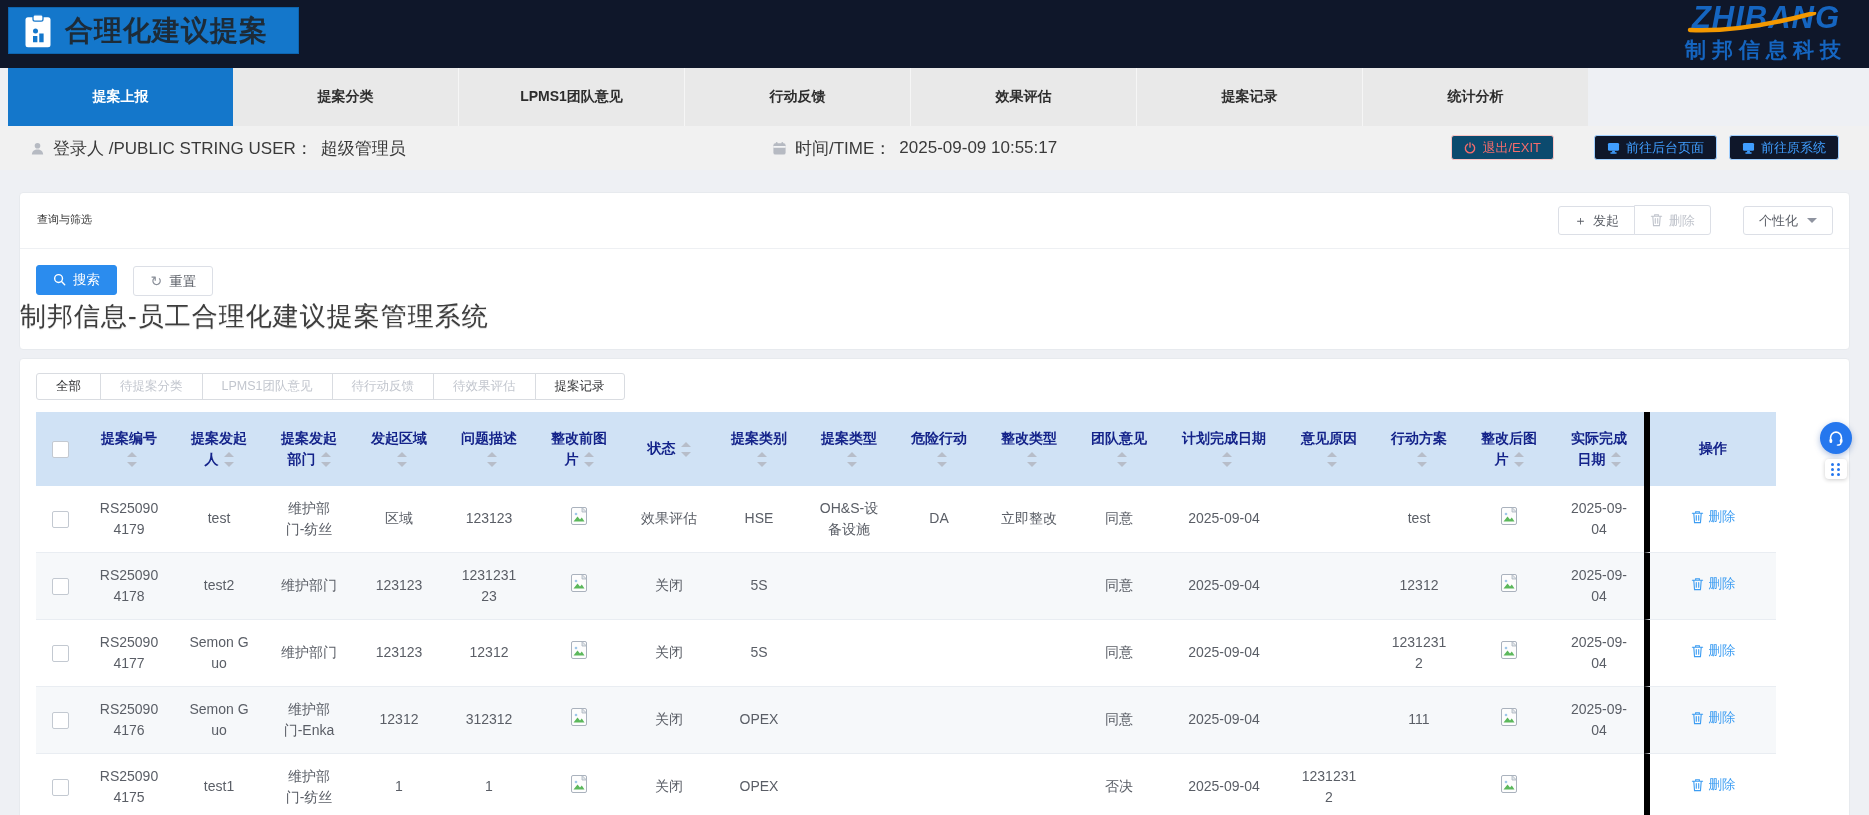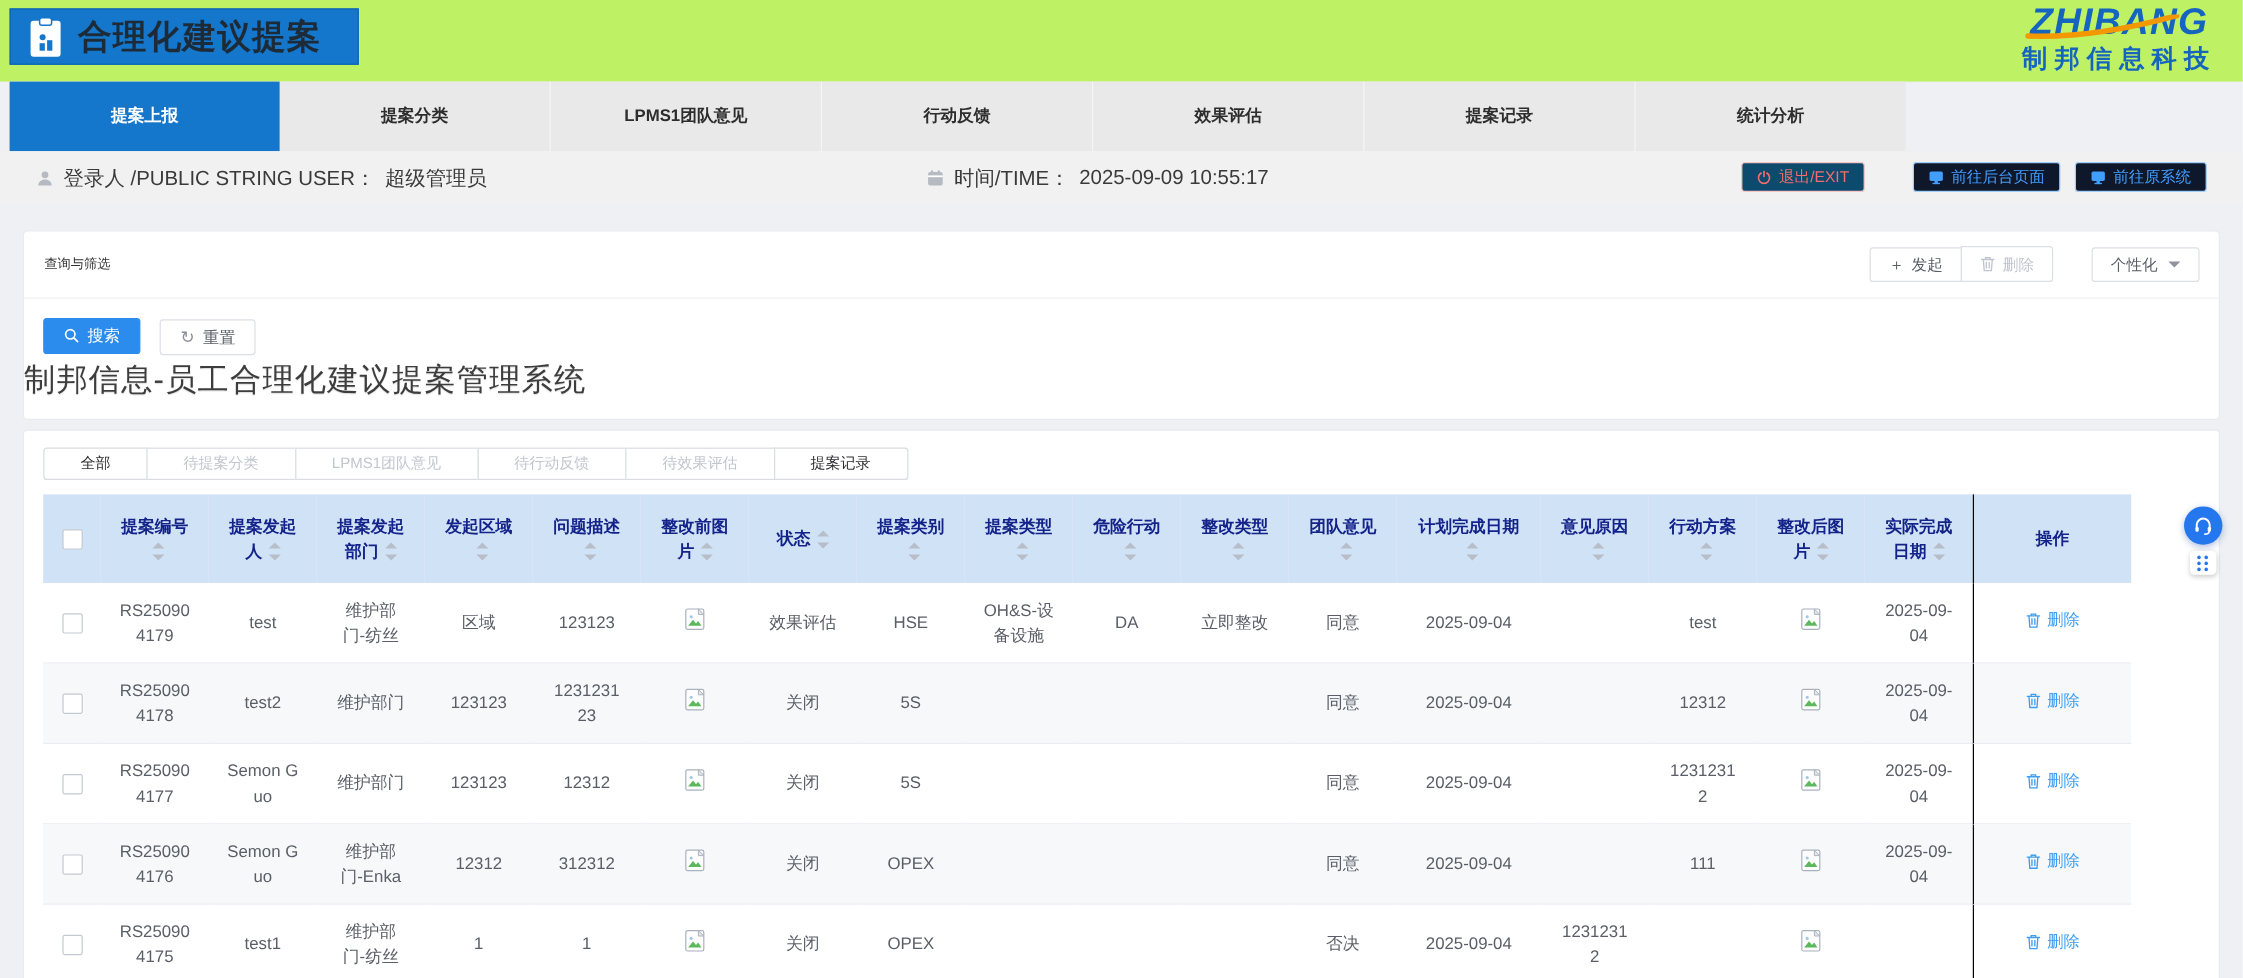--- a/index.html
+++ b/index.html
@@ -2,21 +2,21 @@
 <html><head>
 <meta charset="utf-8">
 <style>
   html,body{margin:0;padding:0;}
   body{
     width:1869px;height:815px;position:relative;overflow:hidden;
     background:#eef0f4;font-family:"Liberation Sans",sans-serif;color:#333;
     -webkit-font-smoothing:antialiased;
   }
   
-  .topbar{position:absolute;top:0;left:0;width:100%;height:68px;background:#bef264;}
+  .topbar{position:absolute;top:0;left:0;width:100%;height:68px;background:#0f172a;}
   .logo-badge{
     position:absolute;left:8px;top:7px;height:47px;background:#1477cb;border:1px solid #0d65b0;
     display:flex;align-items:center;gap:12px;padding:0 30px 0 14px;box-sizing:border-box;
   }
   .logo-badge .logo-title{font-size:28px;font-weight:bold;color:#1d2b38;letter-spacing:1px;}
   .brand{position:absolute;right:22px;top:2px;text-align:center;line-height:1;}
   .brand .en{font-size:31px;font-weight:800;font-style:italic;color:#1565c0;letter-spacing:1px;position:relative;display:inline-block;}
   .brand .en svg{position:absolute;left:-6px;top:10px;pointer-events:none;}
   .brand .cn{font-size:21px;font-weight:bold;color:#1565c0;letter-spacing:6px;margin-top:6px;}
   
@@ -60,40 +60,40 @@
     font-size:13.5px;padding:7px 16px;border-radius:3px;cursor:pointer;line-height:1;margin-left:12px;
   }
   .reset-glyph{font-size:14px;color:#8a8f99;line-height:1;}
   .banner{
     position:absolute;left:0;right:0;top:106px;text-align:left;
     font-size:26px;color:#3d3d3d;font-weight:500;letter-spacing:1px;text-shadow:0 1px 1px rgba(0,0,0,.15);
   }
   
   .pills{margin:14px 0 12px 16px;display:inline-flex;}
   .pill{
-    background:#fff;border:1px solid #d9dce1;font-size:12.5px;padding:6px 30px;cursor:pointer;
+    background:#fff;border:1px solid #d9dce1;font-size:12.5px;padding:6px 19px;cursor:pointer;
     margin-left:-1px;color:#303133;line-height:1;white-space:nowrap;
   }
   .pill:first-child{margin-left:0;border-radius:3px 0 0 3px;}
   .pill:last-child{border-radius:0 3px 3px 0;}
   .pill.muted{color:#c2c6ce;}
   
   .tbl-wrap{margin-left:16px;width:1740px;}
   table{border-collapse:separate;border-spacing:0;table-layout:fixed;width:1740px;}
   th{
     background:#d0e2f5;color:#14238a;font-size:14px;font-weight:bold;
     padding:16px 15px;text-align:center;line-height:1.5;vertical-align:middle;overflow-wrap:break-word;
   }
   td{
     font-size:14px;color:#5a5e66;padding:12px 15px;text-align:center;line-height:1.5;
     border-bottom:1px solid #e9edf2;vertical-align:middle;overflow-wrap:break-word;background:#fff;
   }
   tr:nth-child(even) td{background:#f6f8fa;}
   td.break-all{word-break:break-all;}
-  th.op,td.op{border-left:1px solid #000000;margin-top:24px;}
+  th.op,td.op{border-left:6px solid #000000;margin-top:24px;}
   .sort{display:inline-block;vertical-align:middle;margin-left:5px;width:10px;height:15px;position:relative;cursor:pointer;}
   .sort i{position:absolute;left:0;width:0;height:0;border-left:5px solid transparent;border-right:5px solid transparent;}
   .sort .up{top:0;border-bottom:5px solid #b7bdc9;}
   .sort .dn{bottom:0;border-top:5px solid #b7bdc9;}
   .cbx{display:inline-block;width:15px;height:15px;background:#fff;border:1px solid #c3c9d1;border-radius:2px;vertical-align:middle;cursor:pointer;}
   .del-link{display:inline-flex;align-items:center;gap:5px;color:#3d9df2;font-size:13.5px;cursor:pointer;white-space:nowrap;}
   
   .float-service{position:absolute;left:1820px;top:422px;width:32px;height:32px;border-radius:50%;
     background:#2577ee;box-shadow:0 2px 6px rgba(20,70,160,.35);display:flex;align-items:center;justify-content:center;cursor:pointer;}
   .float-handle{position:absolute;left:1825px;top:459px;width:22px;height:20px;background:#fff;border-radius:4px;

